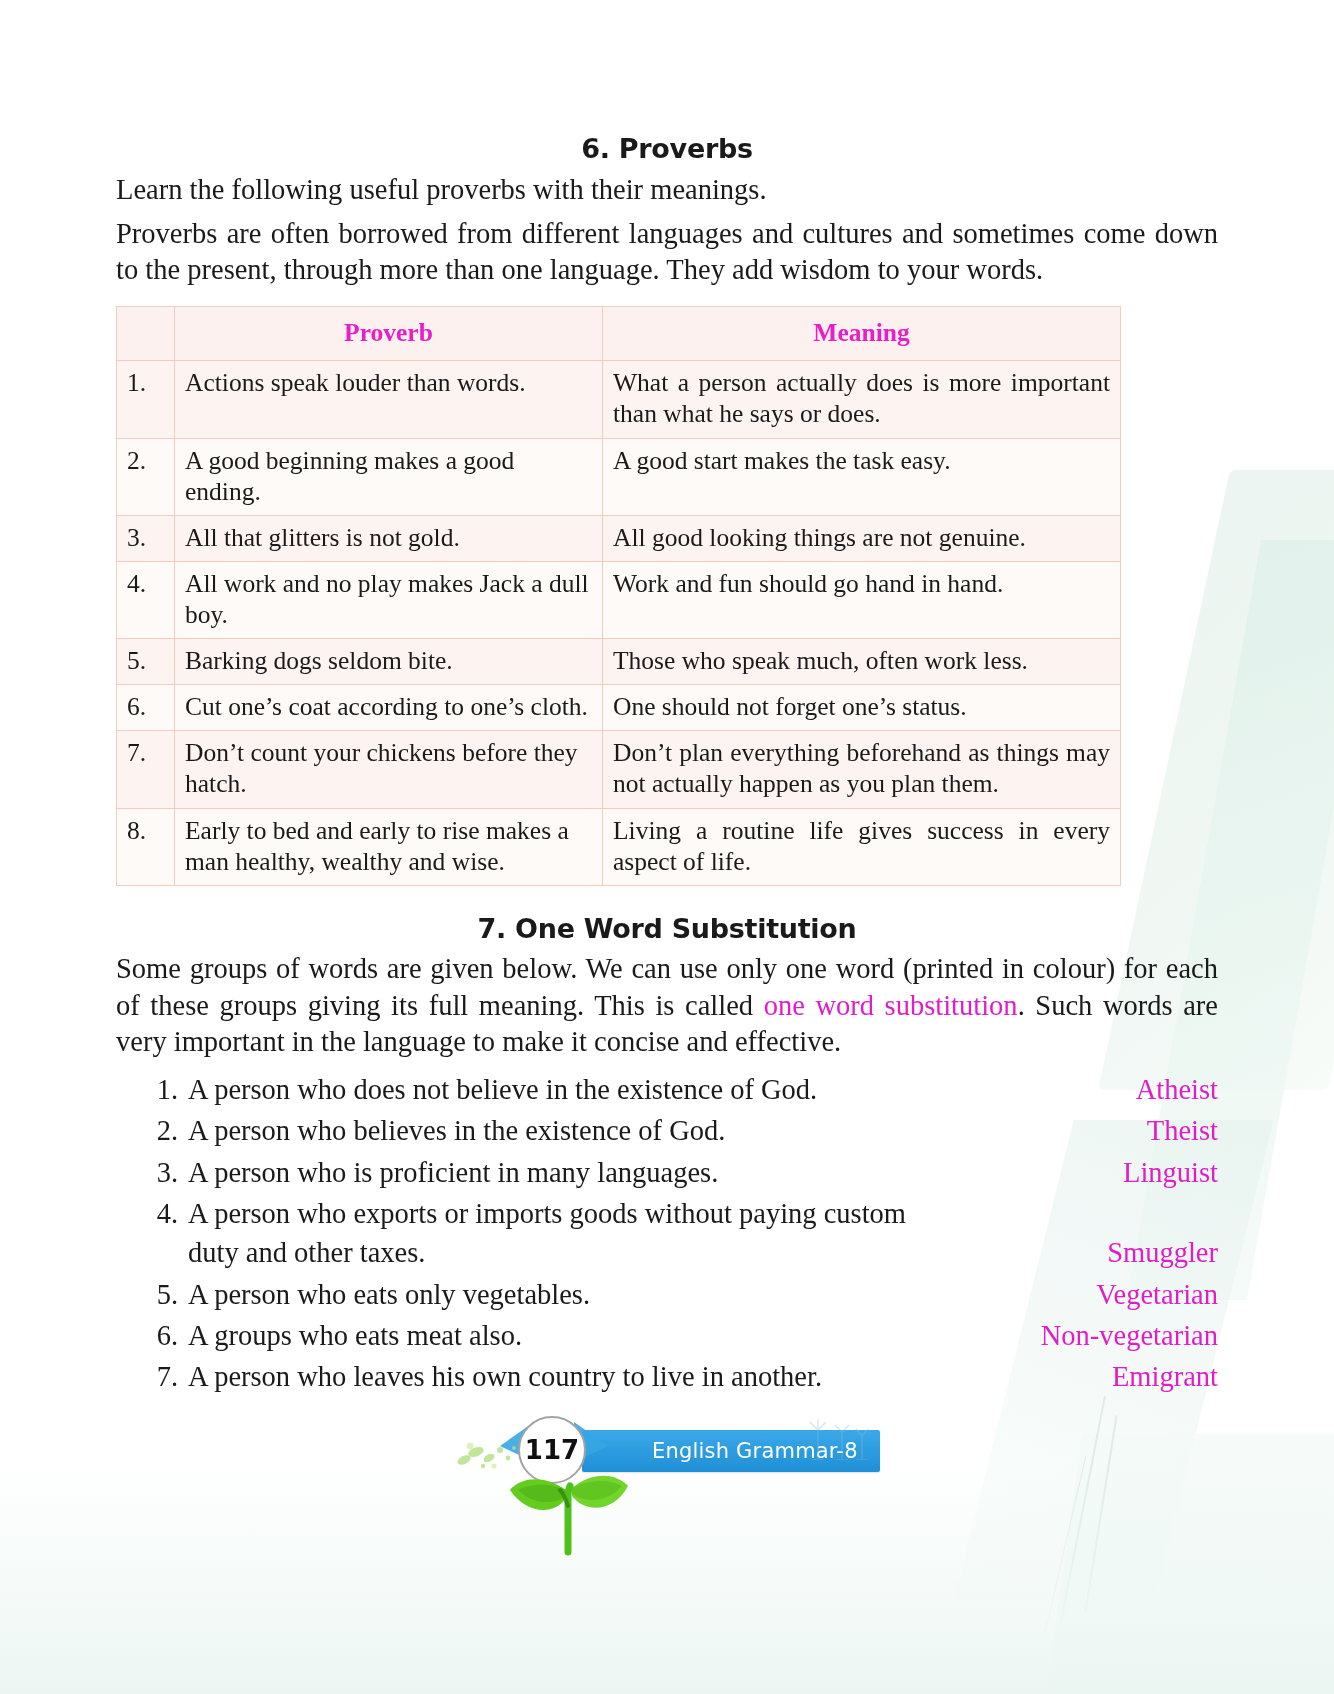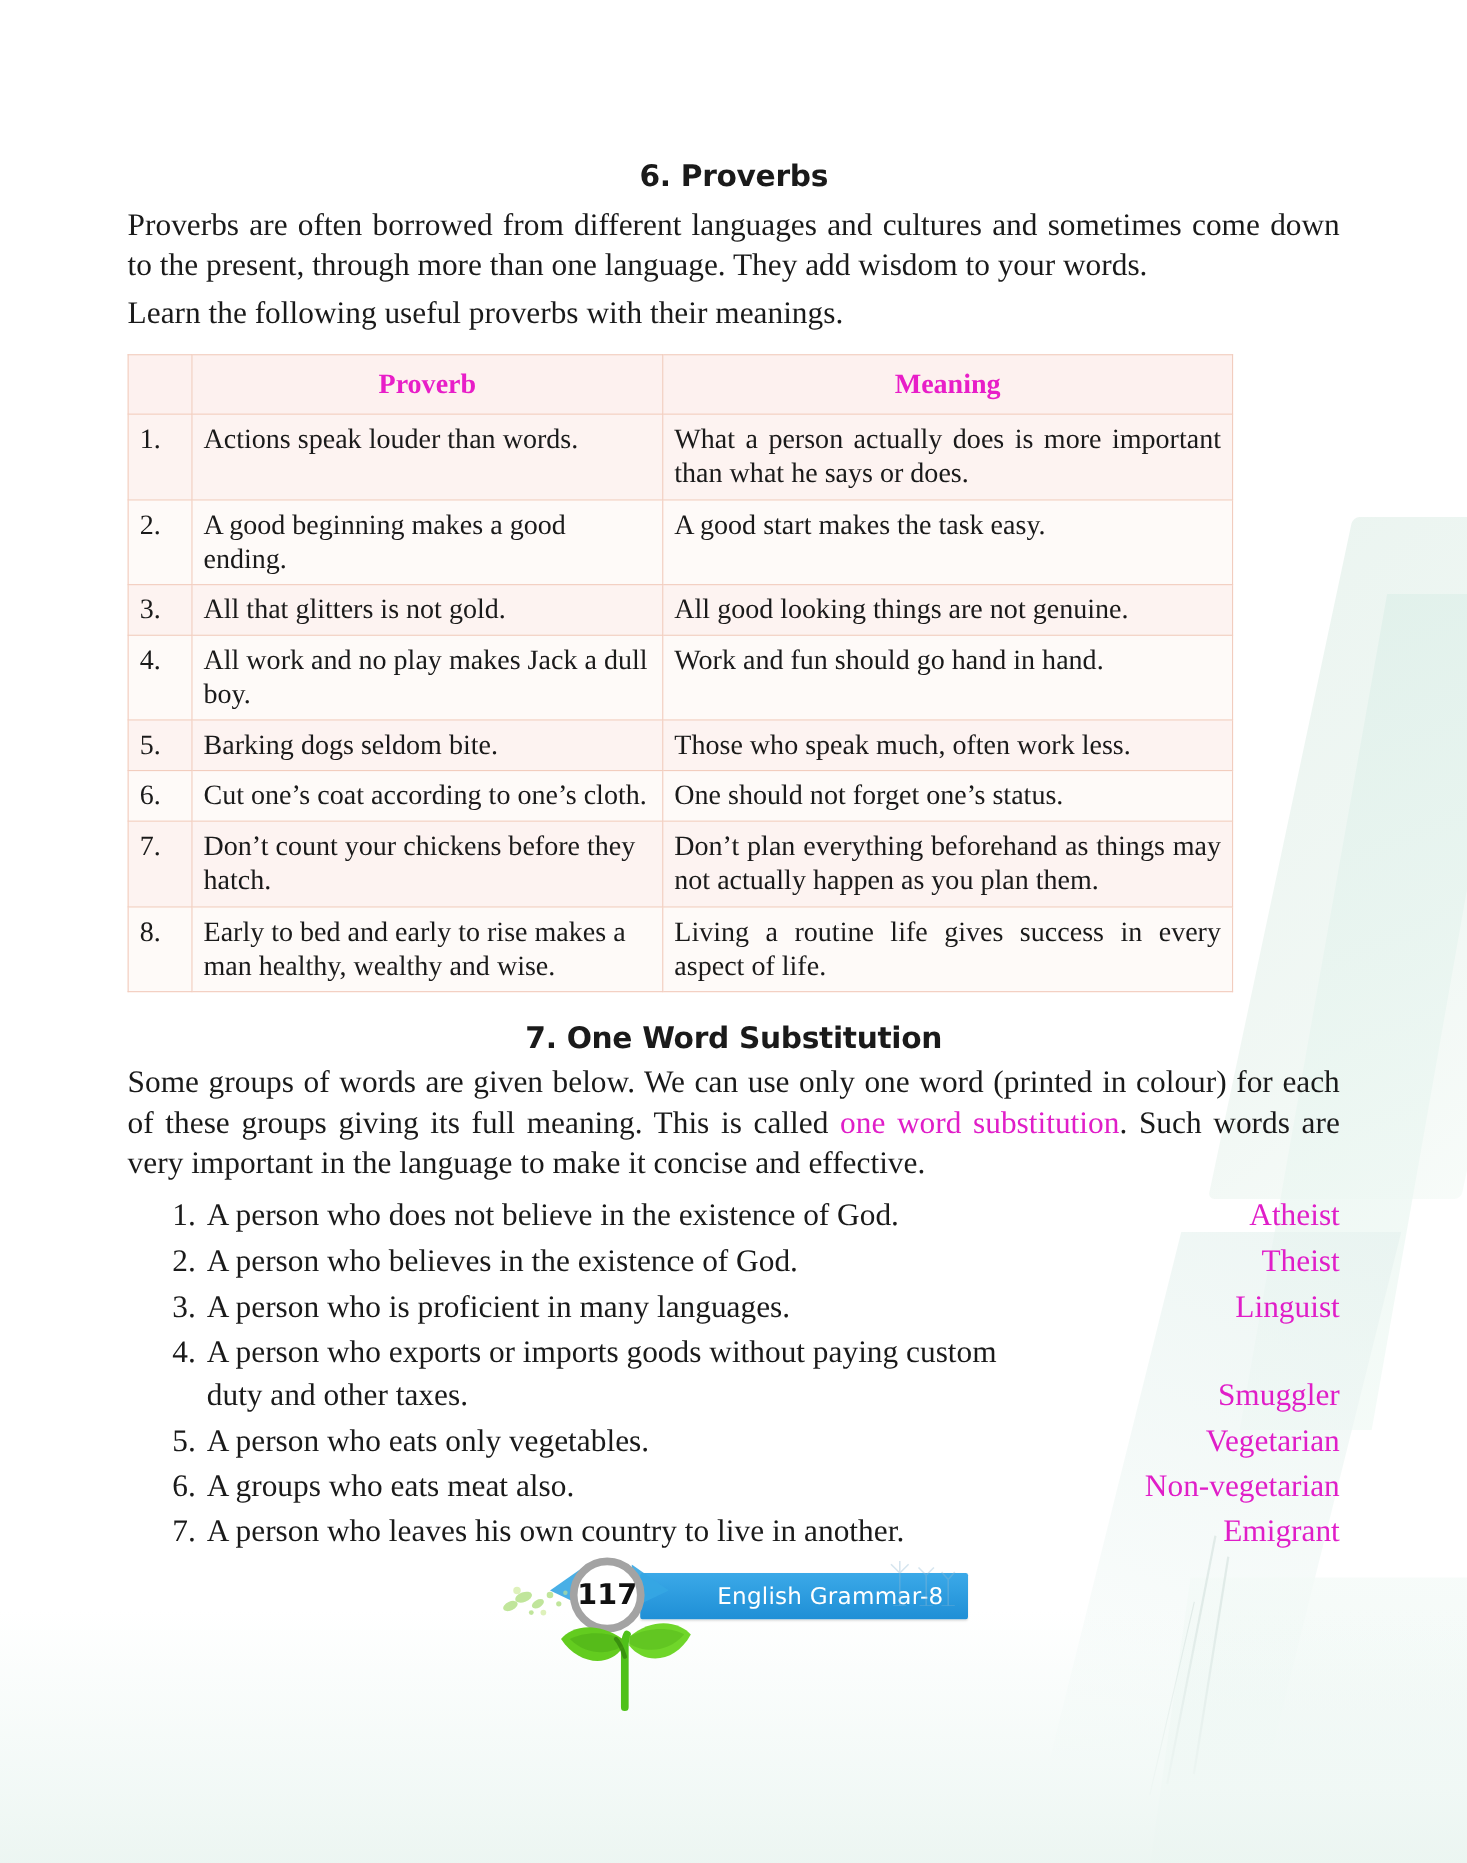--- a/index.html
+++ b/index.html
@@ -84,21 +84,21 @@
     padding: 0 116px;
   }
 
   .section-heading {
     text-align: center;
     font-family: "DejaVu Sans", sans-serif;
     font-weight: bold;
     font-size: 27px;
     letter-spacing: -0.3px;
     color: #1a1a1a;
-    margin: 12px;
+    margin: 0;
     padding-top: 134px;
     line-height: 1.1;
   }
   .section-heading-2 {
     padding-top: 0;
     margin-top: 28px;
     margin-bottom: 6px;
   }
 
   p.body-text {
@@ -224,21 +224,21 @@
     box-shadow: 0 1px 2px rgba(0,0,0,0.12);
   }
   .badge-circle {
     position: absolute;
     left: 66px;
     top: 0;
     width: 68px;
     height: 68px;
     border-radius: 50%;
     background: #ffffff;
-    border: 7px solid #a3a3a3;
+    border: 2px solid #a3a3a3;
     display: flex;
     align-items: center;
     justify-content: center;
     font-family: "DejaVu Sans", sans-serif;
     font-weight: bold;
     font-size: 26px;
     color: #111111;
     box-sizing: border-box;
     z-index: 4;
   }
@@ -298,23 +298,23 @@
   <div class="decor-line decor-line2"></div>
   <div class="decor-line decor-line3"></div>
   <div class="decor-bottom-wash"></div>
 </div>
 
 <div class="page">
 
   <h2 class="section-heading">6. Proverbs</h2>
 
 
+  <p class="body-text nojust">Learn the following useful proverbs with their meanings.</p>
+
   <p class="body-text">Proverbs are often borrowed from different languages and cultures and sometimes come down to the present, through more than one language. They add wisdom to your words.</p>
-
-  <p class="body-text nojust">Learn the following useful proverbs with their meanings.</p>
 
   <table class="proverb-table">
     <colgroup>
       <col class="c-num">
         <col class="c-prov">
         <col class="c-mean">
     </colgroup>
     <thead>
       <tr>
         <th></th>

